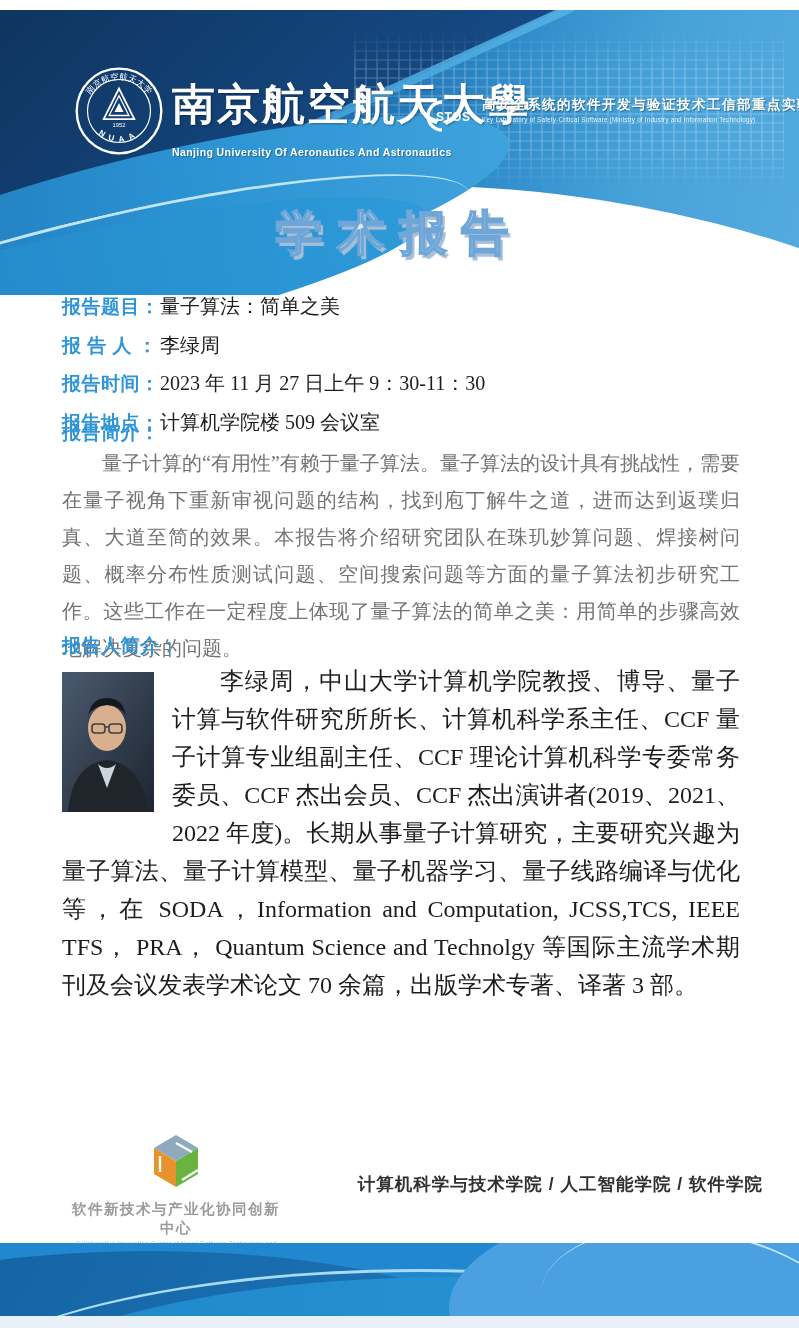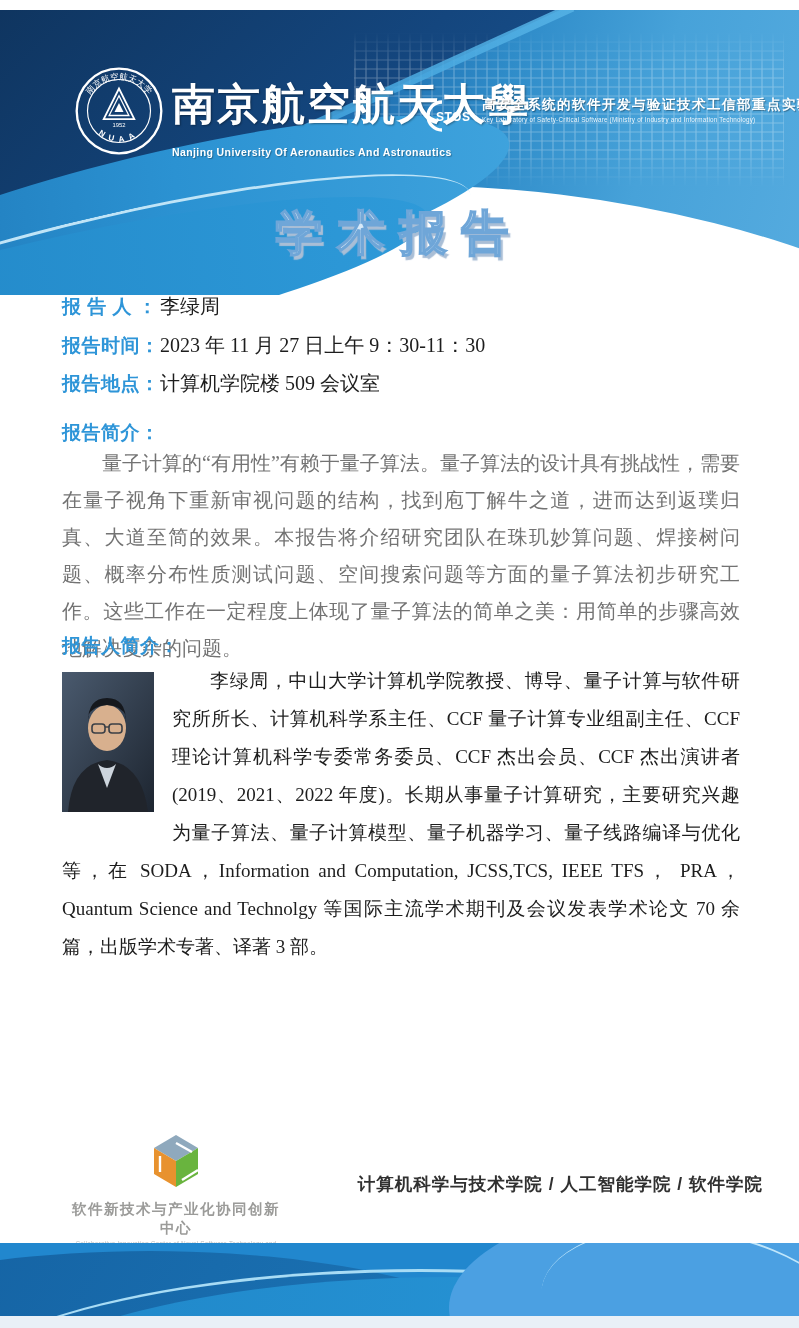--- a/index.html
+++ b/index.html
@@ -61,21 +61,21 @@
   .sec-label { position:absolute; left:62px; font-size:19px; font-weight:bold; color:#2e95d8; letter-spacing:.5px; }
   .lbl-abstract { top:420px; }
   .lbl-bio { top:633px; }
 
   .abstract-text { position:absolute; left:62px; top:445px; width:678px;
     font-family:"Liberation Serif", serif; font-size:20px; color:#737373;
     line-height:37px; text-align:justify; text-indent:2em; }
 
   .bio { position:absolute; left:62px; top:662px; width:678px; }
   .speaker-photo { float:left; width:92px; height:140px; margin:10px 18px 38px 0; display:block; }
-  .bio-text { font-family:"Liberation Serif", serif; font-size:19px; color:#1d1d1d;
+  .bio-text { font-family:"Liberation Serif", serif; font-size:24px; color:#1d1d1d;
     line-height:38px; text-align:justify; text-indent:2em; }
 
   
   .cic { position:absolute; left:68px; top:1134px; width:216px; text-align:center; }
   .cic-cube { width:50px; height:56px; }
   .cic-zh { margin-top:6px; font-size:14.5px; font-weight:bold; color:#9b9b99; letter-spacing:1.5px; }
   .cic-en { margin-top:2px; font-size:6.4px; color:#babdbf; letter-spacing:.2px; }
   .schools { position:absolute; right:36px; top:1172px; font-size:17.5px; font-weight:bold;
     color:#303030; letter-spacing:1px; }
 
@@ -141,20 +141,24 @@
     <div class="lab-texts">
       <div class="lab-zh">高安全系统的软件开发与验证技术工信部重点实验室</div>
       <div class="lab-en">Key Laboratory of Safety-Critical Software (Ministry of Industry and Information Technology)</div>
     </div>
   </div>
 </div>
 
 <div class="doc-title">学术报告</div>
 
 <div class="fields">
+  <div class="field-row">
+    <span class="field-label">报告题目：</span>
+    <span class="field-value">量子算法：简单之美</span>
+  </div>
   <div class="field-row">
     <span class="field-label">报 告 人 ：</span>
     <span class="field-value">李绿周</span>
   </div>
   <div class="field-row">
     <span class="field-label">报告时间：</span>
     <span class="field-value">2023 年 11 月 27 日上午 9：30-11：30</span>
   </div>
   <div class="field-row">
     <span class="field-label">报告地点：</span>

